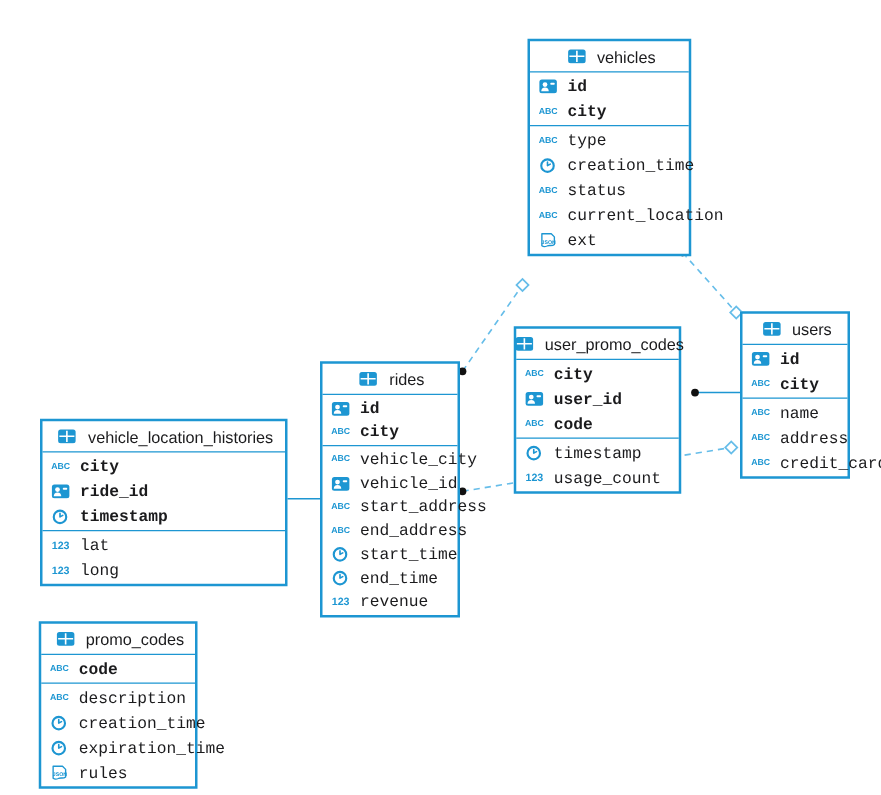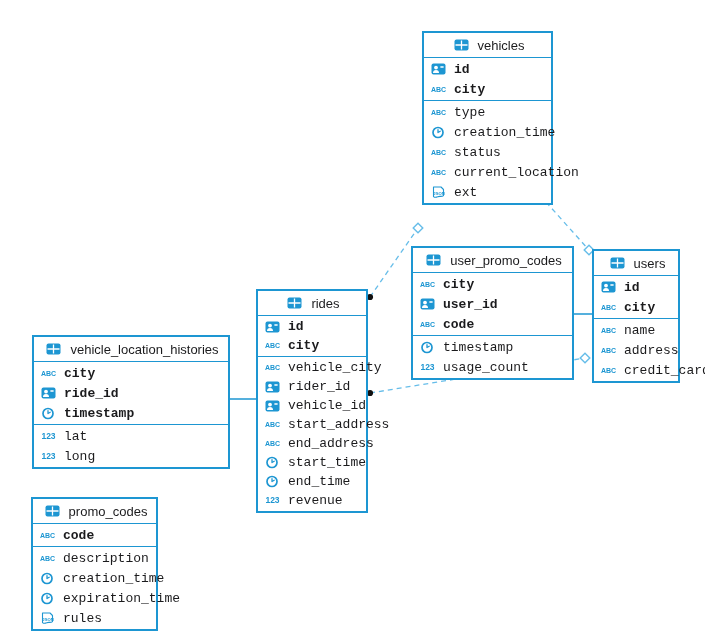--- a/index.html
+++ b/index.html
@@ -18,21 +18,21 @@
   .row{height:20px;display:flex;align-items:center;gap:5px;padding:0 6px 0 4px;}
   .rides-rows .row{height:19px;}
   .row.pk .cname{font-weight:bold;}
   .cname{font-size:13px;white-space:nowrap;font-family:Liberation Mono, monospace;}
   .ic{flex:0 0 21px;width:21px;display:flex;align-items:center;justify-content:center;}
   .icsvg{color:var(--accent);display:block;}
   .ic-abc{font-size:7px;font-weight:800;color:var(--accent);letter-spacing:0;line-height:1;}
   .ic-123{font-size:8.5px;font-weight:700;color:var(--accent);line-height:1;}
   
   #t-vehicles{left:411px;top:31px;width:131px;margin-left:11px;}
-  #t-user-promo-codes{left:411px;top:246px;width:163px;}
+  #t-user-promo-codes{left:411px;top:261px;width:134px;}
   #t-users{left:592px;top:249px;width:88px;}
   #t-rides{left:256px;top:289px;width:112px;}
   #t-vlh{left:32px;top:335px;width:198px;}
   #t-promo-codes{left:31px;top:497px;width:127px;}
   .wire-solid{stroke:var(--accent);stroke-width:1.3;fill:none;}
   .wire-dashed{stroke:var(--dash);stroke-width:1.3;fill:none;stroke-dasharray:5 4;}
 </style>
 </head>
 <body>
 
@@ -242,28 +242,20 @@
       <div class="row">
         <span class="ic ic-abc">ABC</span>
         <span class="cname">vehicle_city</span>
       </div>
       <div class="row">
         <span class="ic">
               <svg class="icsvg" width="15" height="12">
                 <use href="#sym-uuid"></use>
               </svg>
             </span>
-        <span class="cname">rider_id</span>
-      </div>
-      <div class="row">
-        <span class="ic">
-              <svg class="icsvg" width="15" height="12">
-                <use href="#sym-uuid"></use>
-              </svg>
-            </span>
         <span class="cname">vehicle_id</span>
       </div>
       <div class="row">
         <span class="ic ic-abc">ABC</span>
         <span class="cname">start_address</span>
       </div>
       <div class="row">
         <span class="ic ic-abc">ABC</span>
         <span class="cname">end_address</span>
       </div>

